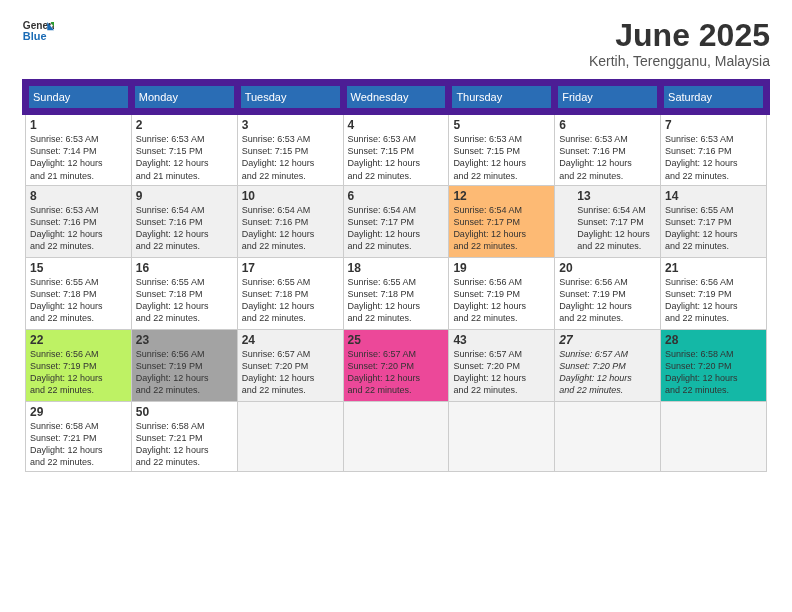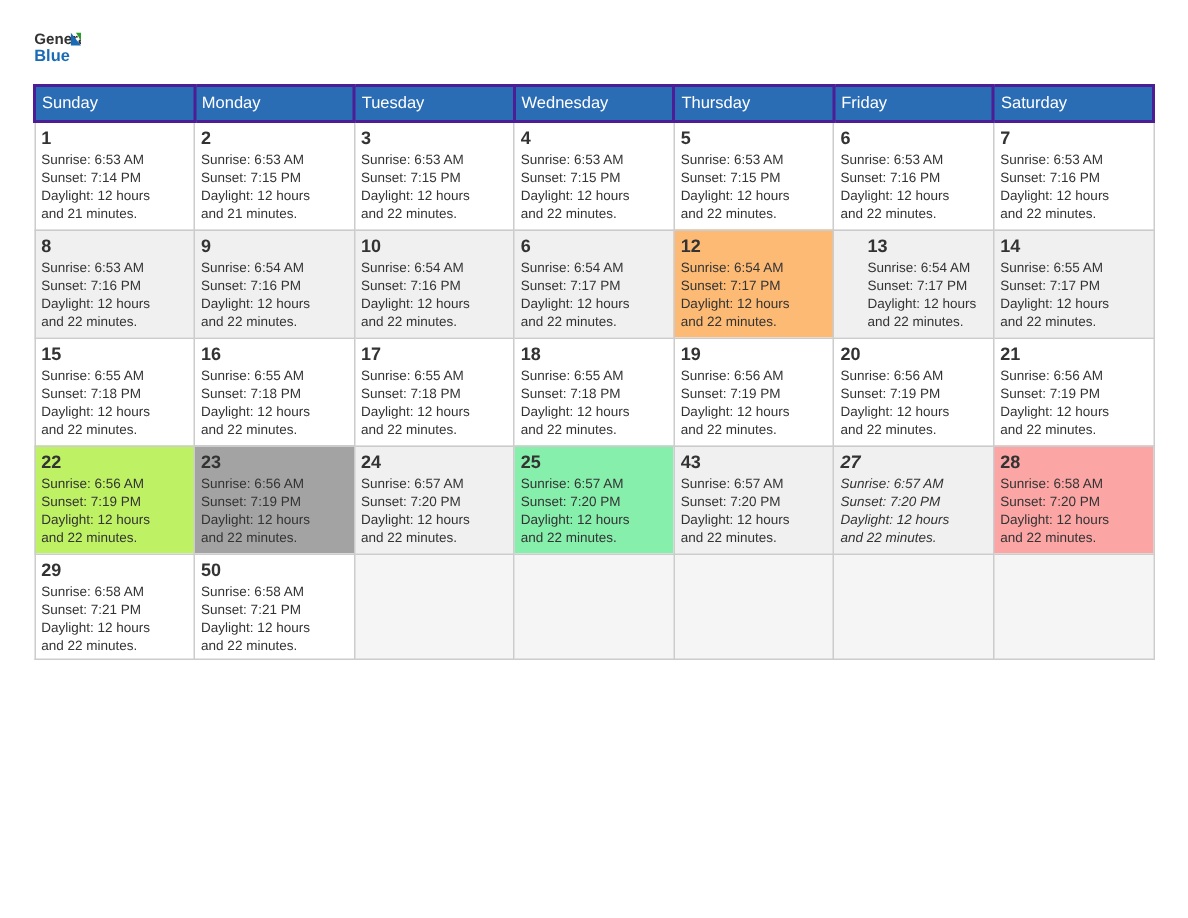--- a/index.html
+++ b/index.html
@@ -50,21 +50,21 @@
       border-collapse: collapse;
       font-size: 9.5px;
     }
     .calendar-table th {
       background: #2a6db5;
       color: #fff;
       padding: 5px 4px;
       text-align: left;
       font-size: 11px;
       font-weight: normal;
-      border: 2px solid #4c1d95;
+      border: 7px solid #4c1d95;
     }
     .calendar-table td {
       border: 1px solid #ccc;
       vertical-align: top;
       padding: 3px 4px;
       width: 105px;
       min-height: 72px;
       height: 72px;
       background: #fff;
     }
@@ -90,20 +90,24 @@
 <div class="page">
   <div class="header-area">
     <div class="logo">
       <svg class="logo-icon" viewBox="0 0 38 32" xmlns="http://www.w3.org/2000/svg">
         <text x="1" y="13" font-family="Arial" font-size="12" font-weight="bold" fill="#333">General</text>
         <text x="1" y="26" font-family="Arial" font-size="13" font-weight="bold" fill="#1a6bb5">Blue</text>
         <polygon points="30,4 38,14 30,14" fill="#1a6bb5"></polygon>
         <polygon points="34,4 38,4 38,10" fill="#2a9d2a"></polygon>
       </svg>
     </div>
+    <div class="title-area">
+      <div class="month-year">June 2025</div>
+      <div class="location">Kertih, Terengganu, Malaysia</div>
+    </div>
   </div>
 
   <table class="calendar-table">
     <thead>
       <tr>
       <th>Sunday</th>
           <th>Monday</th>
           <th>Tuesday</th>
           <th>Wednesday</th>
           <th>Thursday</th>
@@ -208,33 +212,33 @@
             <div class="day-info">Sunrise: 6:56 AM<br>Sunset: 7:19 PM<br>Daylight: 12 hours<br>and 22 minutes.</div>
           </td>
           <td style="background: #a3a3a3;">
             <span class="day-num">23</span>
             <div class="day-info">Sunrise: 6:56 AM<br>Sunset: 7:19 PM<br>Daylight: 12 hours<br>and 22 minutes.</div>
           </td>
           <td style="background: rgb(240, 240, 240);">
             <span class="day-num">24</span>
             <div class="day-info">Sunrise: 6:57 AM<br>Sunset: 7:20 PM<br>Daylight: 12 hours<br>and 22 minutes.</div>
           </td>
-          <td style="background: #86efac;">
+          <td style="background: #ec4899;">
             <span class="day-num">25</span>
             <div class="day-info">Sunrise: 6:57 AM<br>Sunset: 7:20 PM<br>Daylight: 12 hours<br>and 22 minutes.</div>
           </td>
           <td style="background: rgb(240, 240, 240);">
             <span class="day-num">43</span>
             <div class="day-info">Sunrise: 6:57 AM<br>Sunset: 7:20 PM<br>Daylight: 12 hours<br>and 22 minutes.</div>
           </td>
           <td style="background: rgb(240, 240, 240); font-style: italic;">
             <span class="day-num">27</span>
             <div class="day-info">Sunrise: 6:57 AM<br>Sunset: 7:20 PM<br>Daylight: 12 hours<br>and 22 minutes.</div>
           </td>
-          <td style="background: #fca5a5; margin-top: 35px;">
+          <td style="background: #14b8a6; margin-top: 35px;">
             <span class="day-num">28</span>
             <div class="day-info">Sunrise: 6:58 AM<br>Sunset: 7:20 PM<br>Daylight: 12 hours<br>and 22 minutes.</div>
           </td>
         </tr>
         <tr>
           <td>
             <span class="day-num">29</span>
             <div class="day-info">Sunrise: 6:58 AM<br>Sunset: 7:21 PM<br>Daylight: 12 hours<br>and 22 minutes.</div>
           </td>
           <td>

